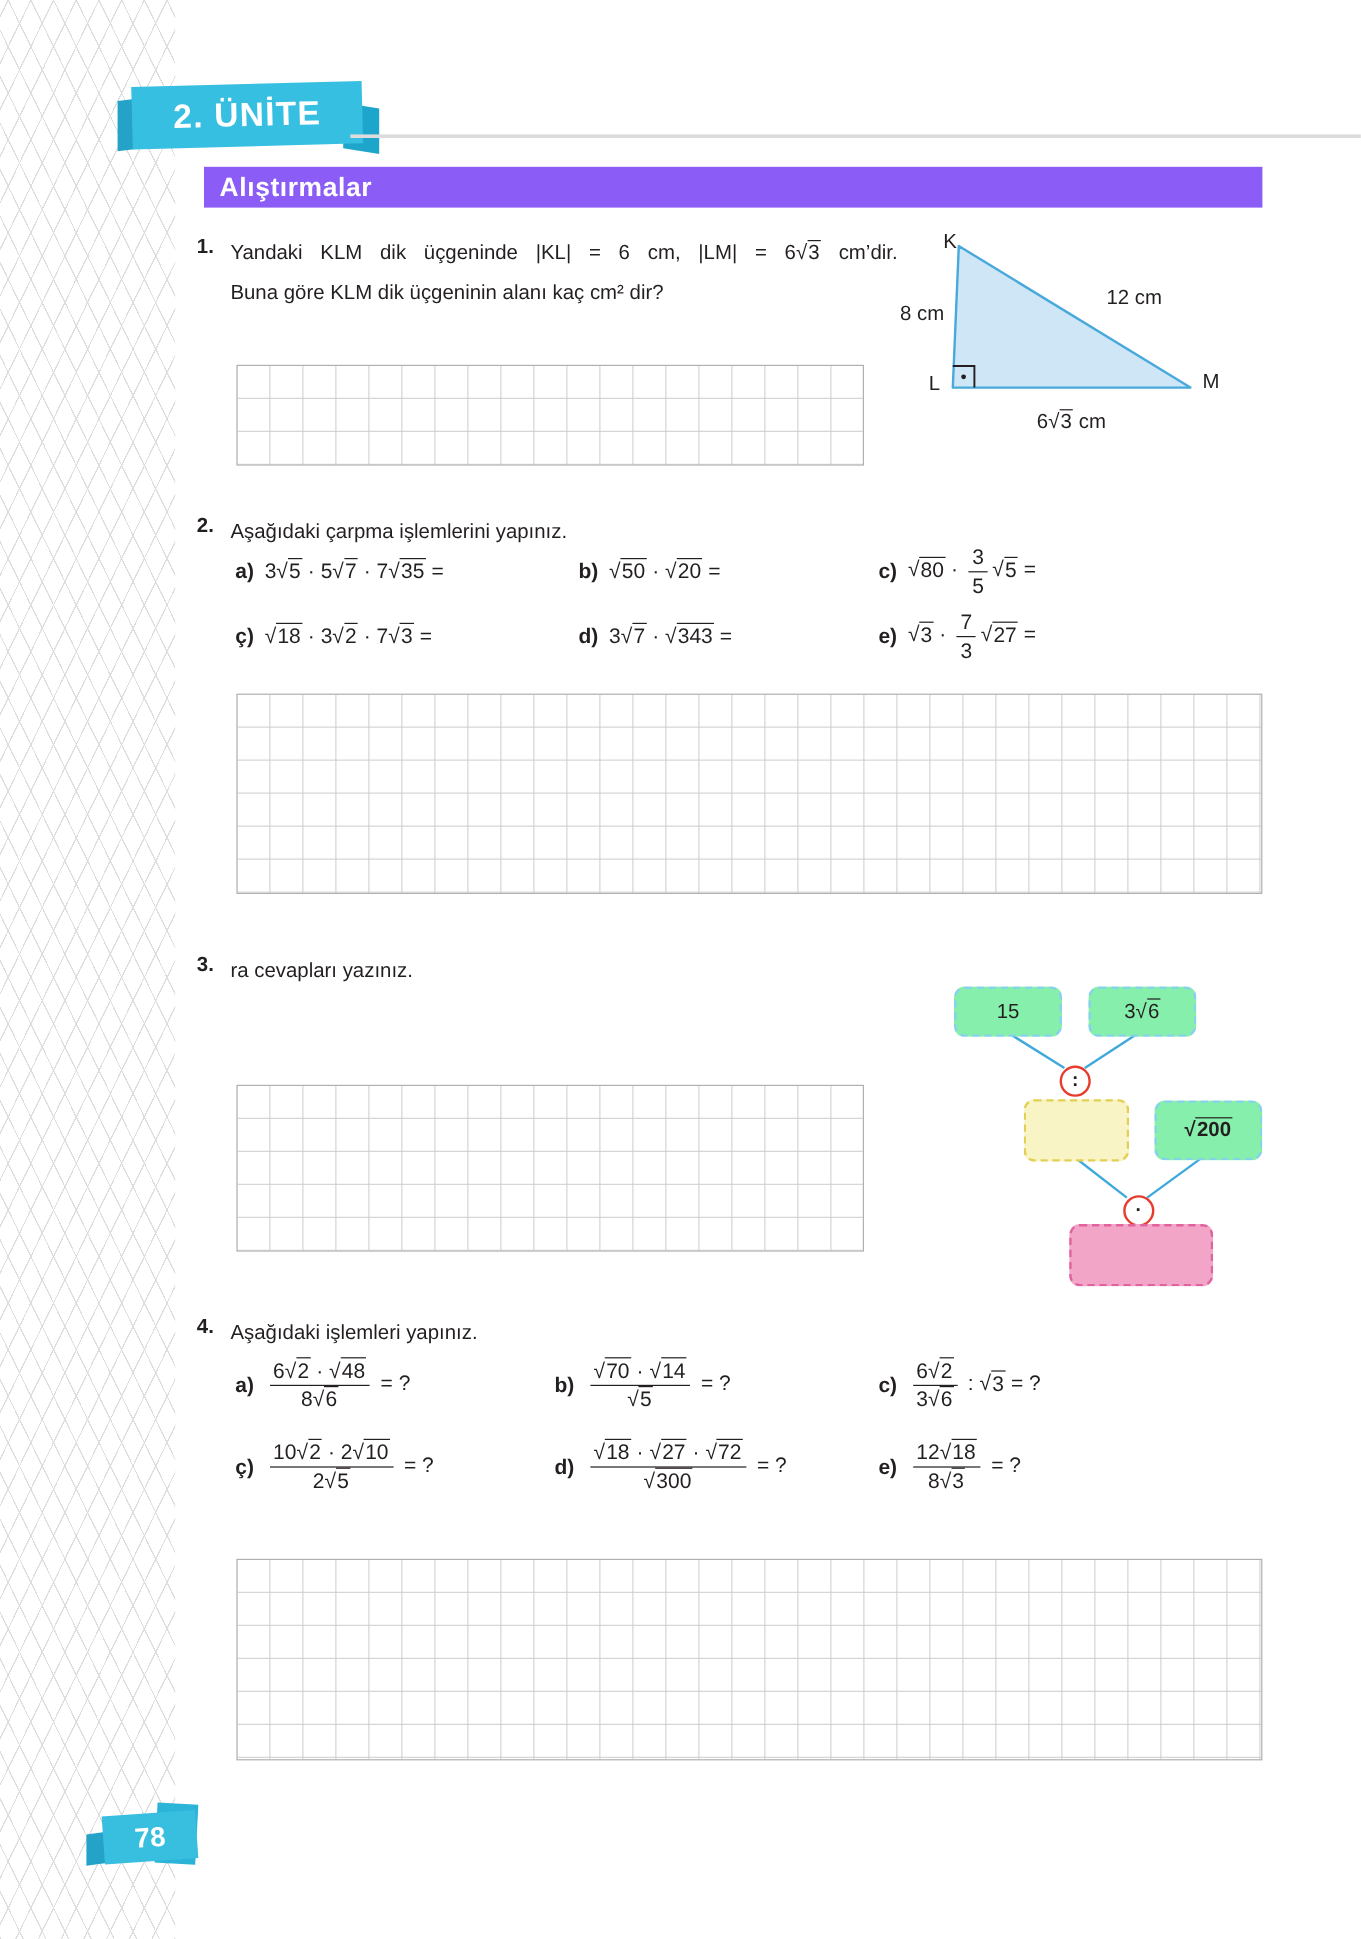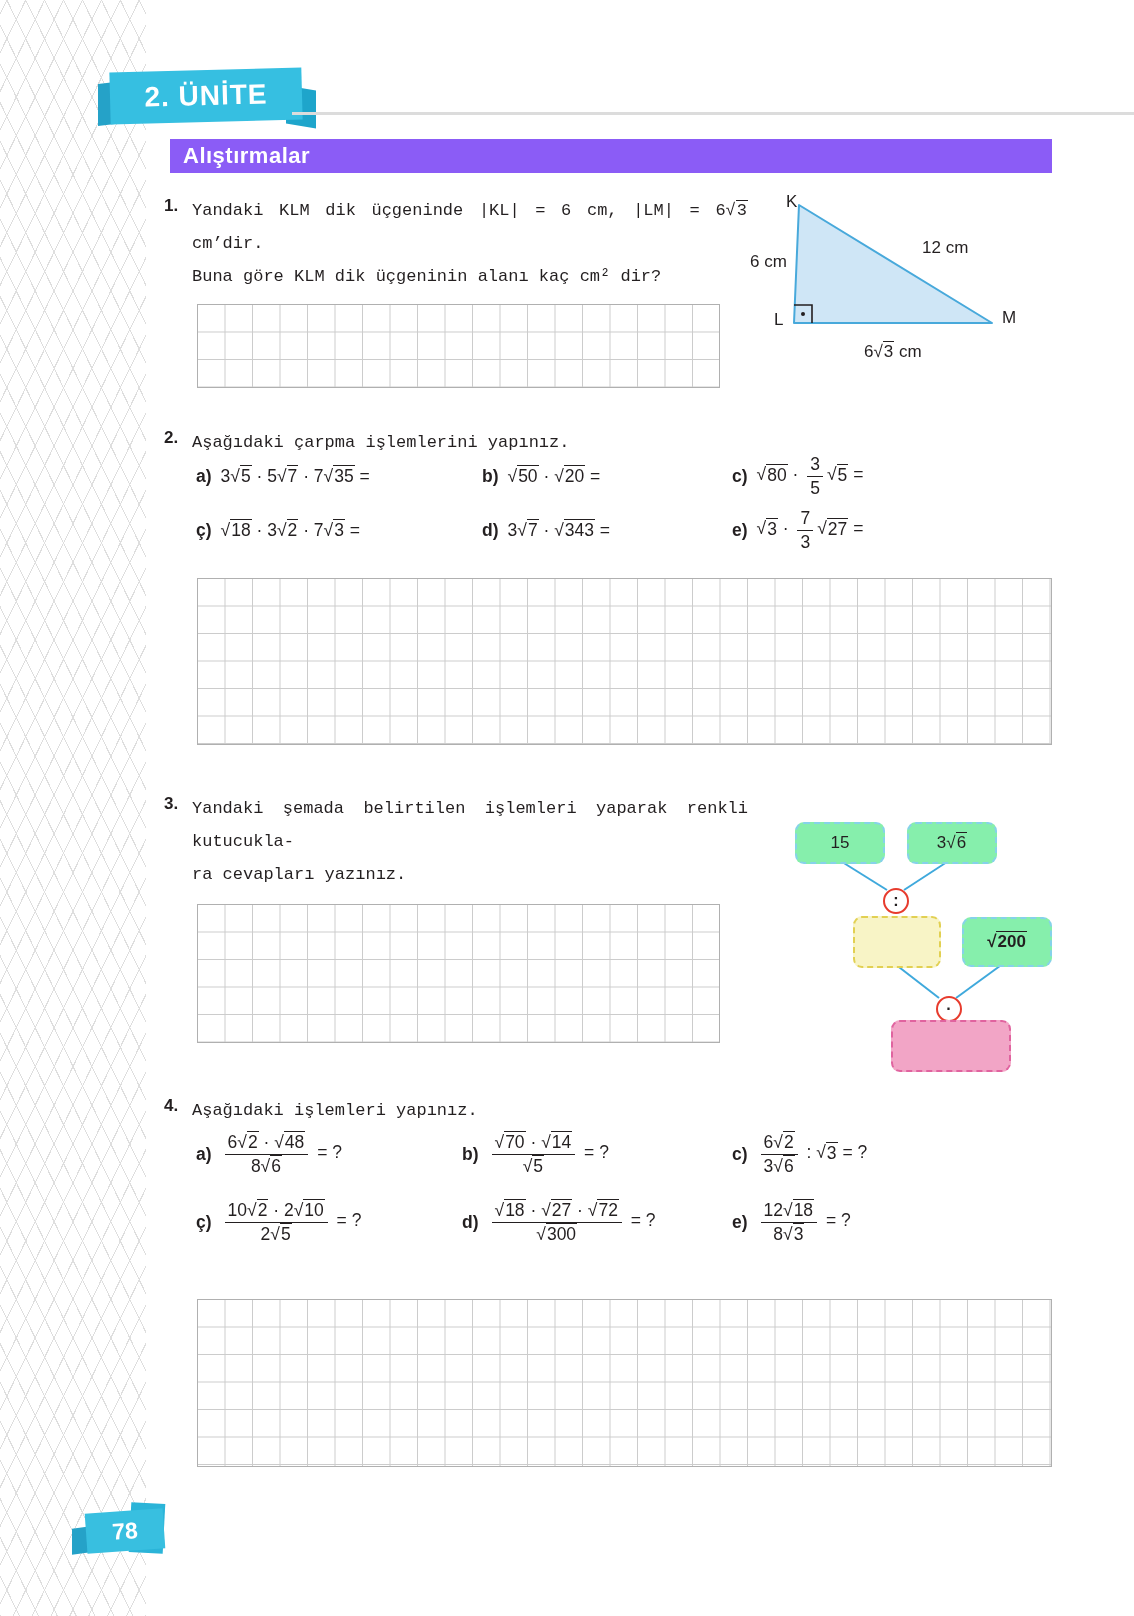--- a/index.html
+++ b/index.html
@@ -30,21 +30,21 @@
   }
   .rule-line{position:absolute;left:292px;top:112px;width:842px;height:3px;background:#dcdcdc;}
   
   .section-bar{
     position:absolute;left:170px;top:139px;width:882px;height:34px;
     background:#8b5cf6;display:flex;align-items:center;
   }
   .section-bar span{color:#fff;font-size:22px;font-weight:bold;padding-left:13px;letter-spacing:.5px;}
   
   .q-number{position:absolute;font-weight:bold;font-size:17px;}
-  .q-text{position:absolute;font-size:17px;line-height:33px;font-family:Liberation Mono, monospace;}
+  .q-text{position:absolute;font-size:17px;line-height:33px;}
   .q-text .jline{text-align:justify;text-align-last:justify;display:block;}
   
   .sqrt{white-space:nowrap;}
   .sqrt .rad{border-top:1.4px solid currentColor;padding:0 1px;}
   .frac{display:inline-flex;flex-direction:column;align-items:center;vertical-align:middle;margin:0 4px;line-height:1.15;}
   .frac .num{border-bottom:1.5px solid currentColor;padding:0 3px 1px 3px;}
   .frac .den{padding-top:1px;}
   
   .item{position:absolute;display:flex;align-items:center;font-size:17.5px;height:52px;}
   .item .item-label{font-weight:bold;margin-right:9px;}
@@ -106,21 +106,21 @@
 
 <div class="triangle-fig">
   <svg width="305" height="170">
     <polygon points="57,15 52,133 250,133" fill="#cfe6f6" stroke="#48a9db" stroke-width="2" stroke-linejoin="round"></polygon>
     <path d="M52,115 H70 V133" fill="none" stroke="#231f20" stroke-width="1.6"></path>
     <circle cx="61" cy="124" r="2" fill="#231f20"></circle>
   </svg>
   <span class="lbl" style="left:44px;top:2px;">K</span>
   <span class="lbl" style="left:32px;top:120px;">L</span>
   <span class="lbl" style="left:260px;top:118px;">M</span>
-  <span class="lbl" style="left:8px;top:62px;">6 cm</span>
+  <span class="lbl" style="left:8px;top:62px;">8 cm</span>
   <span class="lbl" style="left:144px;top:48px;margin-left:36px;">12 cm</span>
   <span class="lbl" style="left:122px;top:124px;margin-top:28px;">6<span class="sqrt">√<span class="rad">3</span></span> cm</span>
 </div>
 
 <div class="grid" style="left:197px;top:304px;width:521px;height:82px;"></div>
 
 <div class="q-number" style="left:164px;top:428px;">2.</div>
 <div class="q-text" style="left:192px;top:426px;width:556px;">Aşağıdaki çarpma işlemlerini yapınız.</div>
 
 <div class="item" style="left:196px;top:450px;">
@@ -151,21 +151,20 @@
   <span><span class="sqrt">√<span class="rad">3</span></span> · <span class="frac">
         <span class="num">7</span>
         <span class="den">3</span>
       </span><span class="sqrt">√<span class="rad">27</span></span> =</span>
 </div>
 
 <div class="grid" style="left:197px;top:578px;width:853px;height:165px;"></div>
 
 <div class="q-number" style="left:164px;top:794px;">3.</div>
 <div class="q-text" style="left:192px;top:792px;width:556px;">
-  <span class="jline">Yandaki şemada belirtilen işlemleri yaparak renkli kutucukla-</span>
   <span>ra cevapları yazınız.</span>
 </div>
 
 <div class="q3-diagram">
   <svg width="312" height="295" style="position:absolute;left:0;top:0;">
     <line x1="89" y1="80" x2="137" y2="110" stroke="#3fa9dc" stroke-width="2"></line>
     <line x1="200" y1="80" x2="154" y2="110" stroke="#3fa9dc" stroke-width="2"></line>
     <line x1="145" y1="184" x2="189" y2="218" stroke="#3fa9dc" stroke-width="2"></line>
     <line x1="254" y1="183" x2="206" y2="218" stroke="#3fa9dc" stroke-width="2"></line>
     <line x1="197" y1="238" x2="197" y2="243" stroke="#3fa9dc" stroke-width="2"></line>

